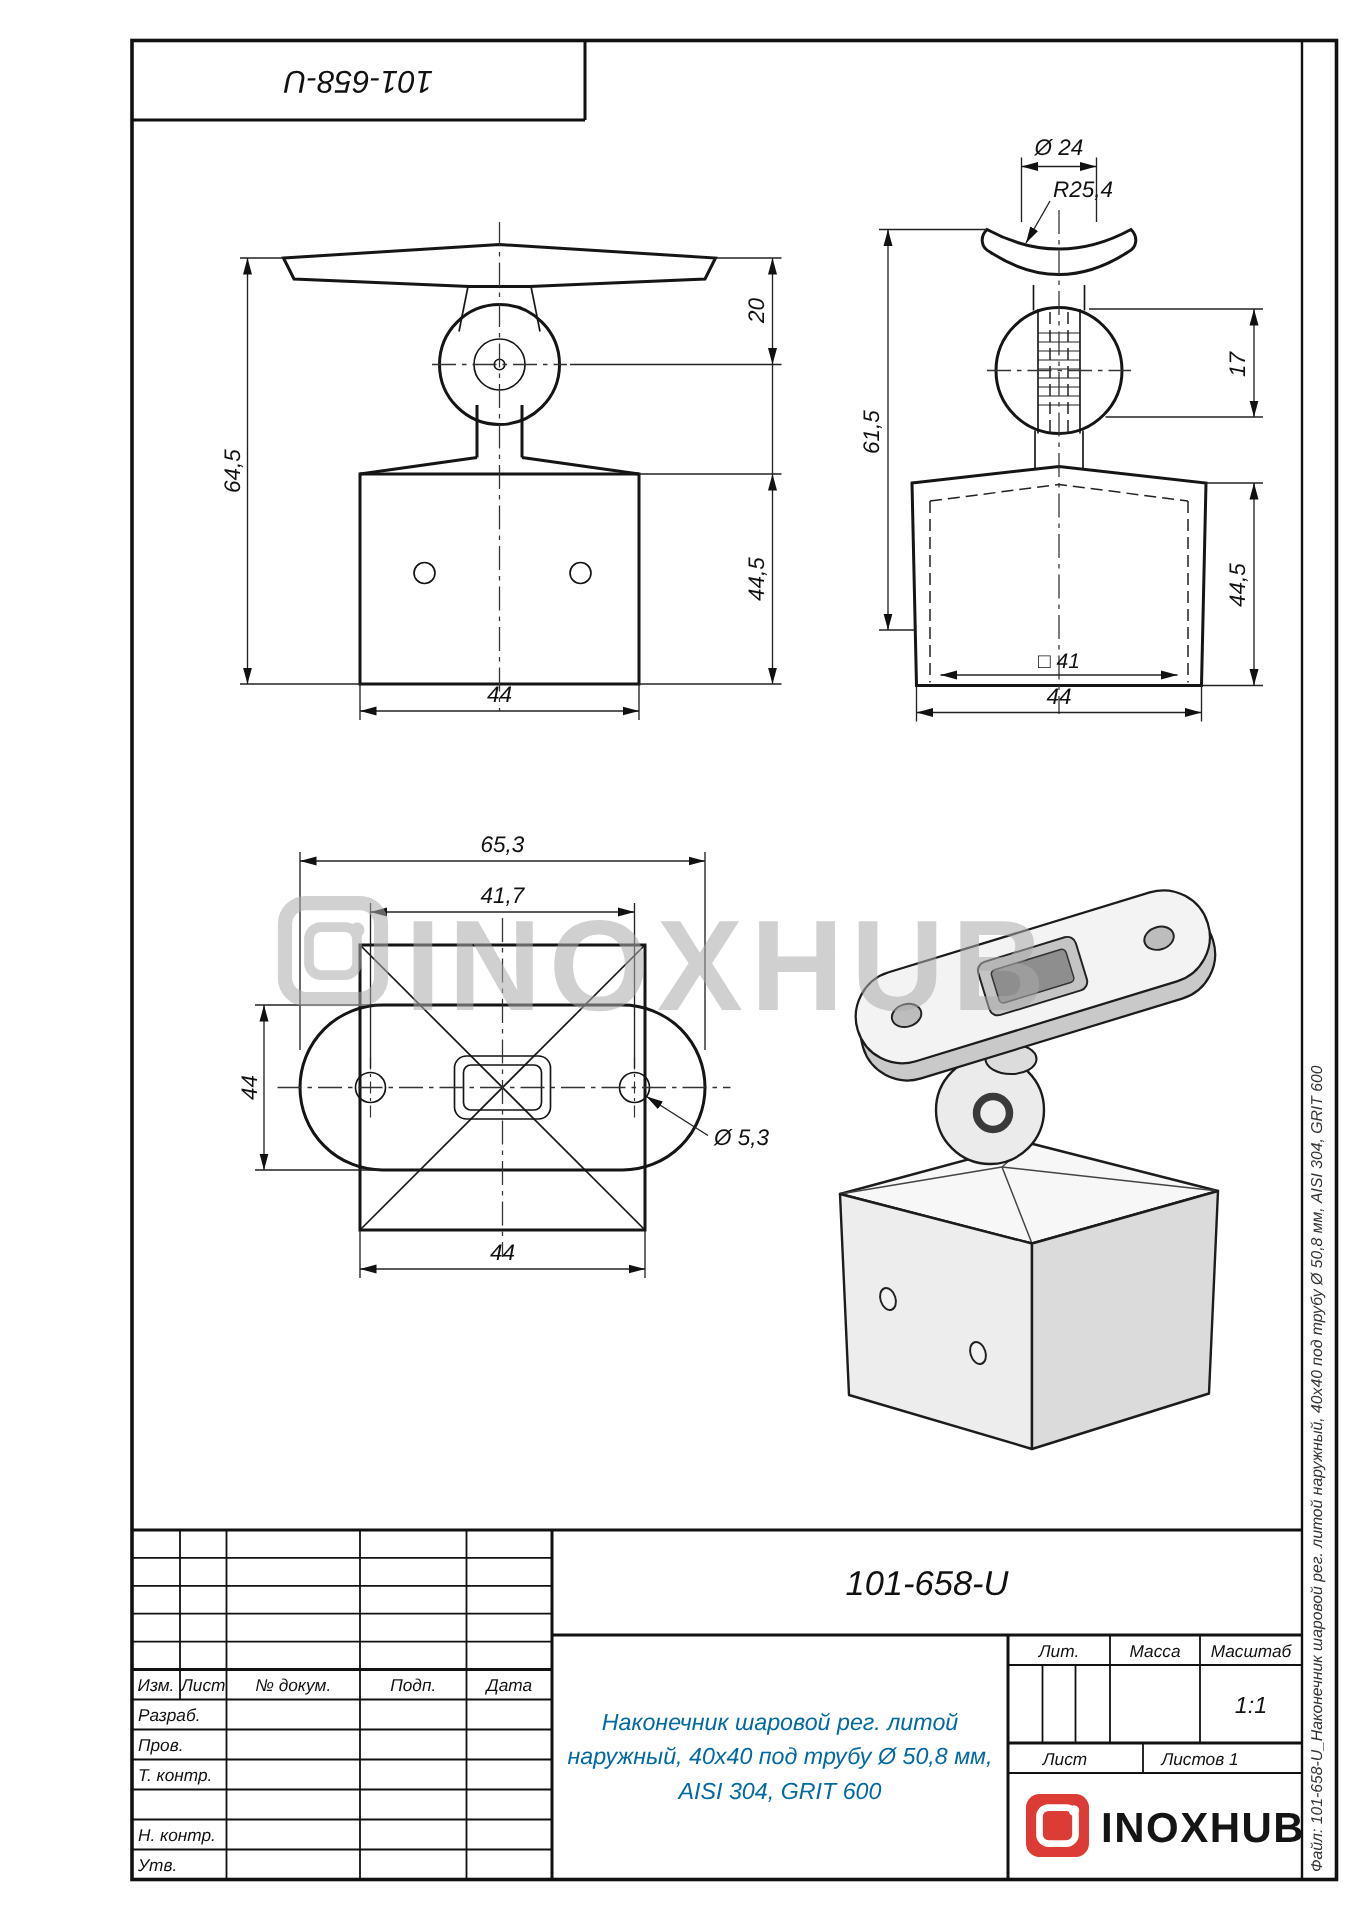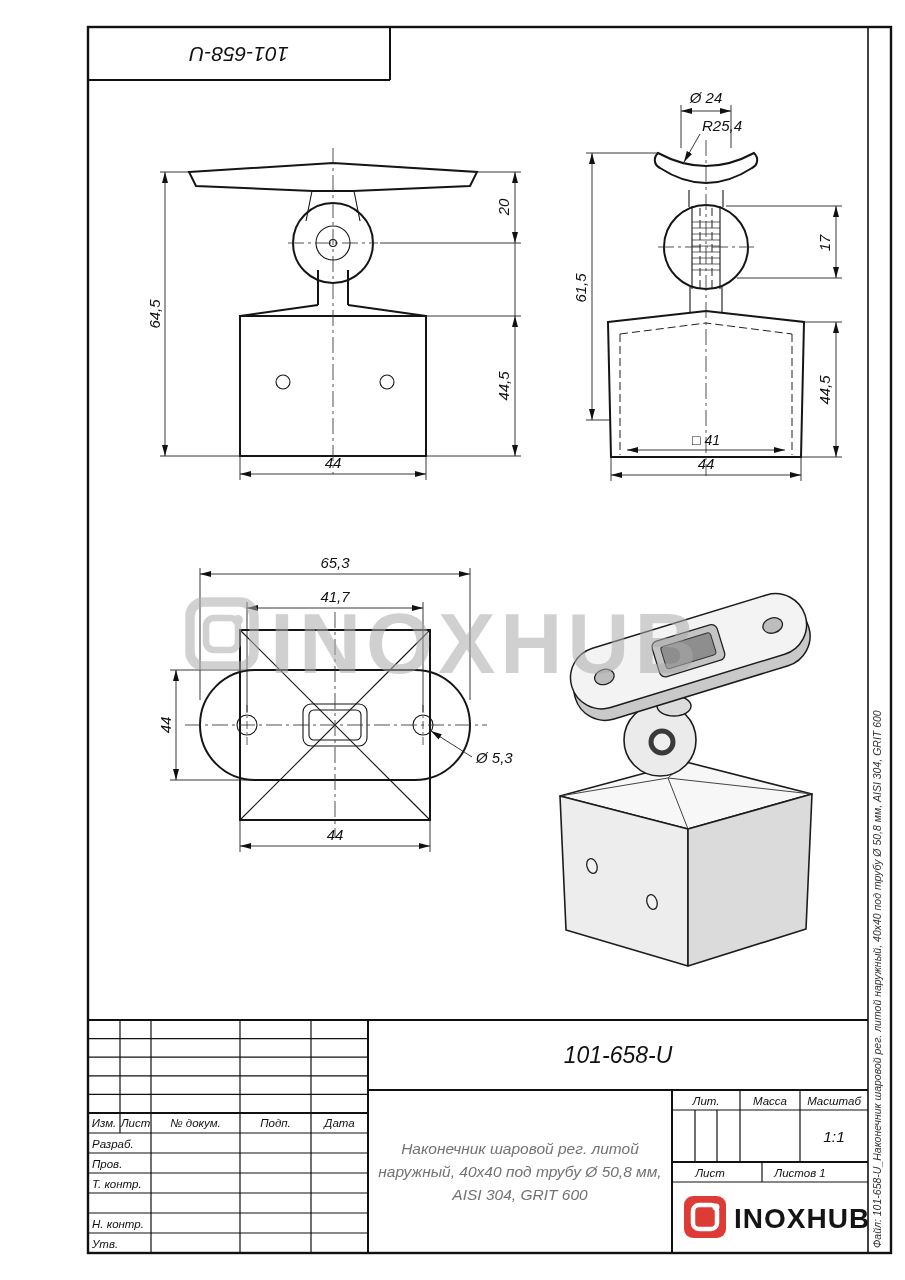--- a/index.html
+++ b/index.html
@@ -23,21 +23,21 @@
   .ln  { stroke:#151515; stroke-width:1.1; fill:none; }
   .dim { stroke:#222; stroke-width:0.9; fill:none; }
   .cl  { stroke:#333; stroke-width:0.85; fill:none; stroke-dasharray:16 4 3 4; }
   .clh { stroke:#333; stroke-width:0.8; fill:none; stroke-dasharray:8 3 2 3; }
   .hd  { stroke:#222; stroke-width:1; fill:none; stroke-dasharray:8 4; }
   .grid-major { stroke:#111; stroke-width:2; }
   .grid-minor { stroke:#111; stroke-width:1.2; }
   .desc-cell {
     position:absolute; left:372px; top:1094px; width:296px; height:155px;
     display:flex; align-items:center; justify-content:center; text-align:center;
-    font-style:italic; font-size:15.5px; line-height:1.5; color:#737373; z-index:3;
+    font-style:italic; font-size:15.5px; line-height:1.5; color:#0369a1; z-index:3;
   }
 </style>
 </head>
 <body>
 
 <div class="page">
 
 <svg class="sheet" viewBox="0 0 905 1280">
   <defs>
     <marker id="arr" viewBox="0 0 11.5 7" refX="11" refY="3.5" markerWidth="11.5" markerHeight="7" orient="auto-start-reverse" markerUnits="userSpaceOnUse">

